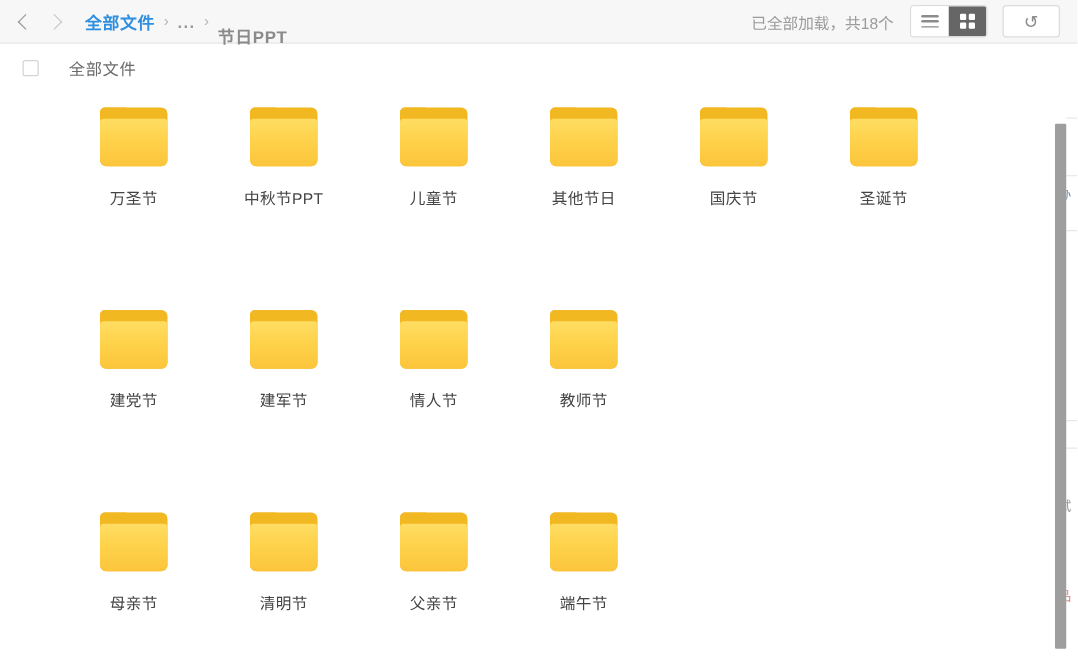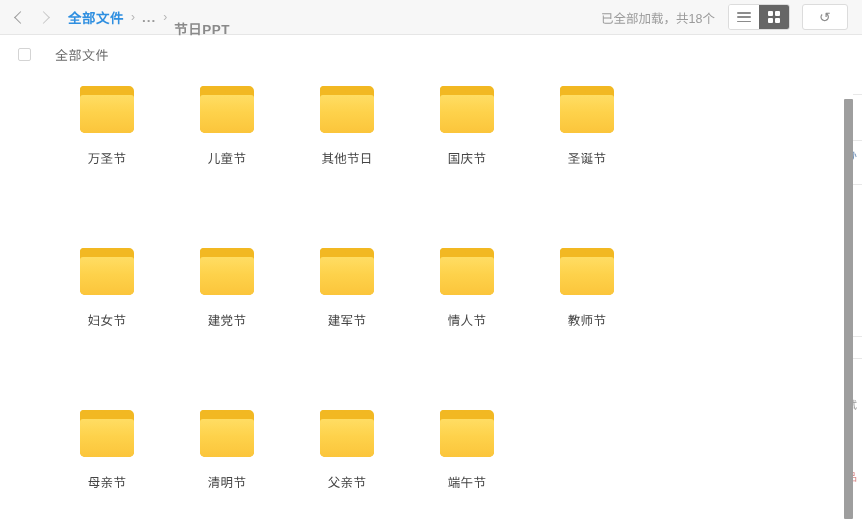--- a/index.html
+++ b/index.html
@@ -393,20 +393,28 @@
           <div class="folder-front"></div>
       </div>
       <div class="file-name">万圣节</div>
     </div>
     <div class="file-cell">
       <div class="folder">
         <div class="folder-back"></div>
           <div class="folder-tab"></div>
           <div class="folder-front"></div>
       </div>
+      <div class="file-name">中秋节PPT</div>
+    </div>
+    <div class="file-cell">
+      <div class="folder">
+        <div class="folder-back"></div>
+          <div class="folder-tab"></div>
+          <div class="folder-front"></div>
+      </div>
       <div class="file-name">儿童节</div>
     </div>
     <div class="file-cell">
       <div class="folder">
         <div class="folder-back"></div>
           <div class="folder-tab"></div>
           <div class="folder-front"></div>
       </div>
       <div class="file-name">其他节日</div>
     </div>
@@ -422,28 +430,20 @@
       <div class="folder">
         <div class="folder-back"></div>
           <div class="folder-tab"></div>
           <div class="folder-front"></div>
       </div>
       <div class="file-name">圣诞节</div>
     </div>
   </div>
 
   <div class="grid-row">
-    <div class="file-cell">
-      <div class="folder">
-        <div class="folder-back"></div>
-          <div class="folder-tab"></div>
-          <div class="folder-front"></div>
-      </div>
-      <div class="file-name">妇女节</div>
-    </div>
     <div class="file-cell">
       <div class="folder">
         <div class="folder-back"></div>
           <div class="folder-tab"></div>
           <div class="folder-front"></div>
       </div>
       <div class="file-name">建党节</div>
     </div>
     <div class="file-cell">
       <div class="folder">

